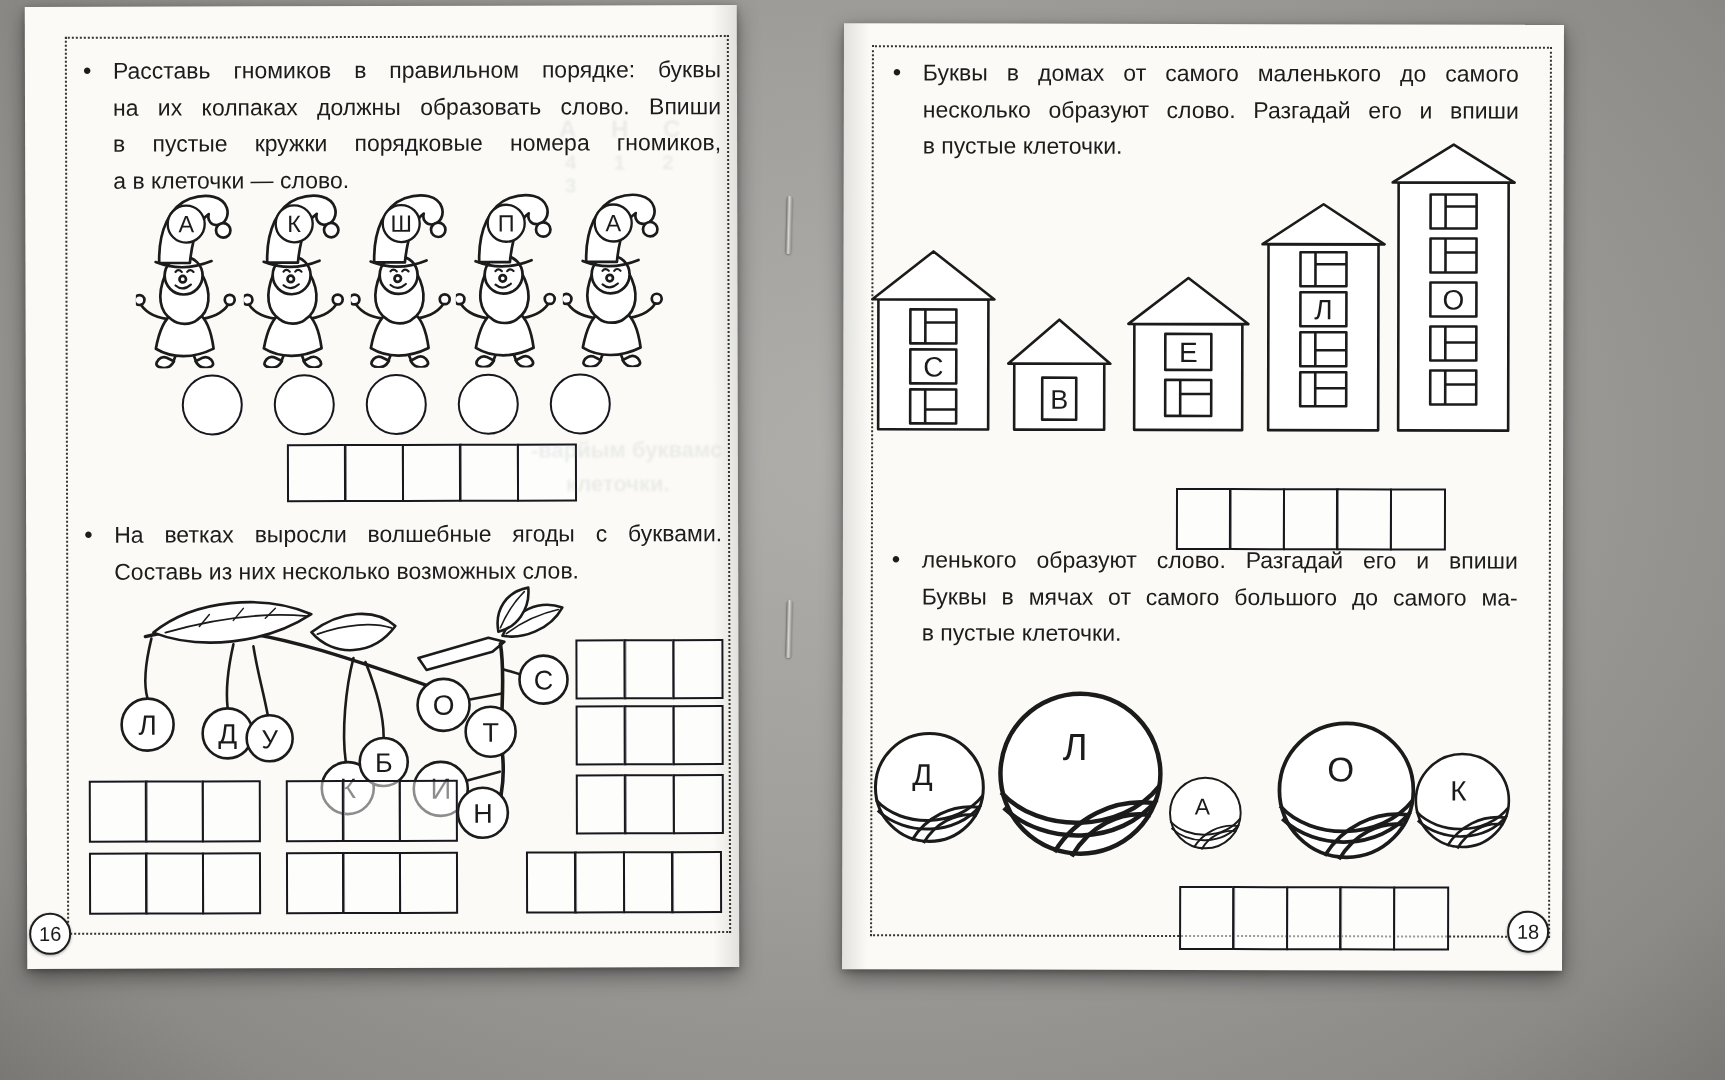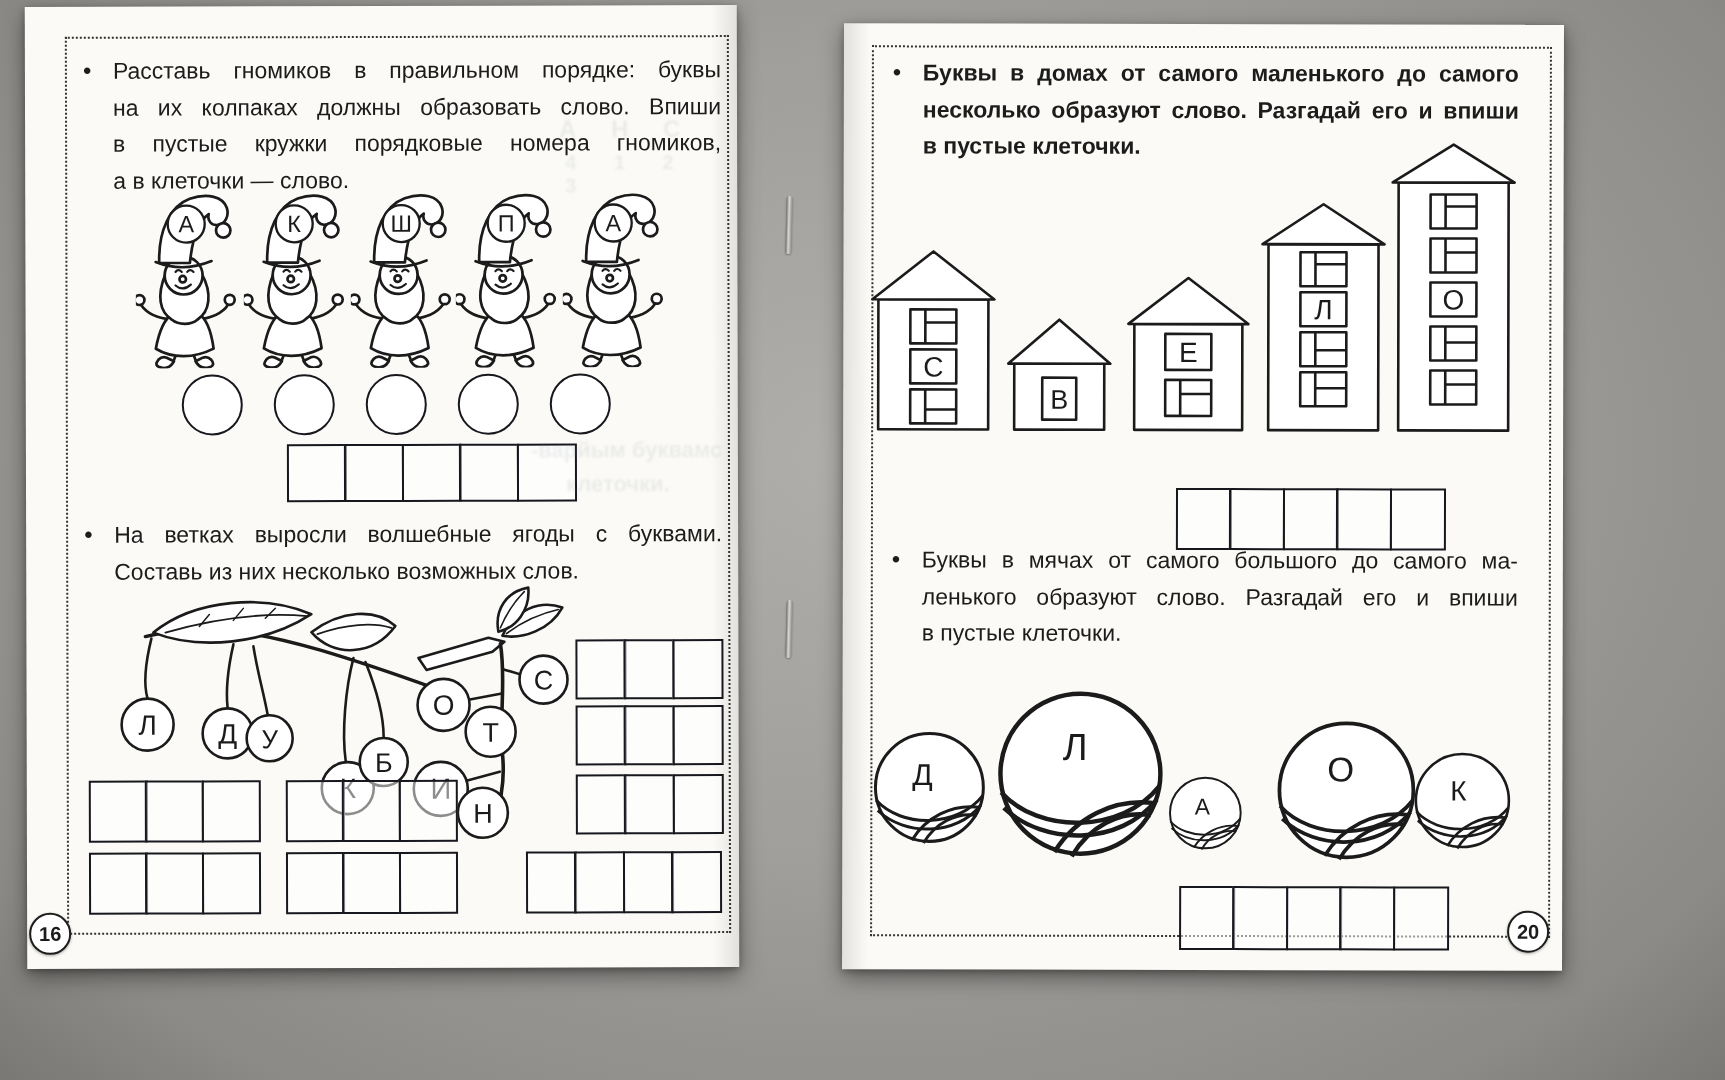--- a/index.html
+++ b/index.html
@@ -16,21 +16,21 @@
   .frame{position:absolute;border:2.5px dotted #34342f;}
   .task{position:absolute;display:flex;font-size:23px;line-height:36.5px;font-weight:500;}
   .task .bullet{width:30px;flex:0 0 30px;font-size:24px;}
   .task .tl{text-align:justify;text-align-last:justify;}
   .task .tl.last{text-align-last:left;}
   .cellrow{position:absolute;display:flex;}
   .cellrow .c{width:var(--cw);height:var(--ch);border:2.6px solid #17171e;margin-left:-2.6px;background:rgba(255,255,255,.5);}
   .cellrow .c:first-child{margin-left:0;}
   .ocircle{position:absolute;width:57px;height:57px;border:2.8px solid #17171e;border-radius:50%;background:#fff;}
   .pagenum{position:absolute;width:38px;height:38px;border:2.6px solid #1d1d1d;border-radius:50%;
-           background:#fff;font-size:20px;font-weight:bold;text-align:center;line-height:38px;
+           background:#fff;font-size:20px;font-weight:normal;text-align:center;line-height:38px;
            box-shadow:0 1px 3px rgba(0,0,0,.35);}
   .ill{position:absolute;}
   .staple{position:absolute;width:6px;height:58px;border-radius:3px;
           background:linear-gradient(90deg,#6f6d6a,#d9d7d4 45%,#8a8885);box-shadow:0 1px 2px rgba(0,0,0,.3);}
   .ghost{position:absolute;color:#8d98a6;opacity:.15;filter:blur(1.1px);font-weight:bold;}
   svg text{font-family:"Liberation Sans","DejaVu Sans",sans-serif;fill:#1b1b1b;}
 </style>
 </head>
 <body>
 
@@ -233,21 +233,21 @@
 
   <div class="staple" style="left:786px;top:196px;transform:rotate(1.5deg);"></div>
   <div class="staple" style="left:786px;top:600px;transform:rotate(1.5deg);"></div>
 
   <div class="sheet right" style="left:843px;top:24px;width:720px;height:946px;">
     <div class="spine-shade-r"></div>
     <div class="frame" style="left:28px;top:22px;width:676px;height:887px;"></div>
 
     <div class="task" style="left:49px;top:31px;width:636px;">
       <span class="bullet">•</span>
-      <div class="lines" style="width:596px;font-weight:bold;">
+      <div class="lines" style="width:596px;">
         <div class="tl">Буквы в домах от самого маленького до самого</div>
         <div class="tl">несколько образуют слово. Разгадай его и впиши</div>
         <div class="tl last">в пустые клеточки.</div>
       </div>
     </div>
 
     <svg class="ill" style="left:27px;top:224px;" width="126" height="184" viewBox="0 0 126 184">
       <g fill="#fff" stroke="#1b1b1b" stroke-width="2.6" stroke-linejoin="round">
         <rect x="8" y="52" width="110" height="130"></rect>
         <path d="M2,52 L63,4 L124,52 Z"></path>
@@ -312,22 +312,22 @@
       <div class="c"></div>
         <div class="c"></div>
         <div class="c"></div>
         <div class="c"></div>
         <div class="c"></div>
     </div>
 
     <div class="task" style="left:49px;top:518px;width:636px;">
       <span class="bullet">•</span>
       <div class="lines" style="width:596px;">
+        <div class="tl">ленького образуют слово. Разгадай его и впиши</div>
         <div class="tl">Буквы в мячах от самого большого до самого ма-</div>
-        <div class="tl">ленького образуют слово. Разгадай его и впиши</div>
         <div class="tl last">в пустые клеточки.</div>
       </div>
     </div>
 
     <svg class="ill" style="left:29px;top:706px;" width="116" height="116" viewBox="0 0 100 100">
       <use href="#ball"></use>
       <text x="44" y="48" font-size="26" text-anchor="middle">Д</text>
     </svg>
     <svg class="ill" style="left:152px;top:664px;" width="172" height="172" viewBox="0 0 100 100">
       <use href="#ball"></use>
@@ -347,16 +347,16 @@
     </svg>
 
     <div class="cellrow" style="left:337px;top:862px;--cw:52px;--ch:60px;">
       <div class="c"></div>
         <div class="c"></div>
         <div class="c"></div>
         <div class="c"></div>
         <div class="c"></div>
     </div>
 
-    <div class="pagenum" style="left:665px;top:886px;">20</div>
+    <div class="pagenum" style="left:665px;top:886px;">18</div>
   </div>
 
 </div>
 
 </body></html>

